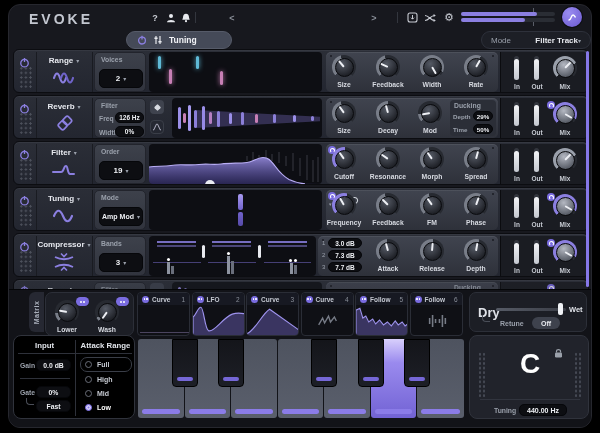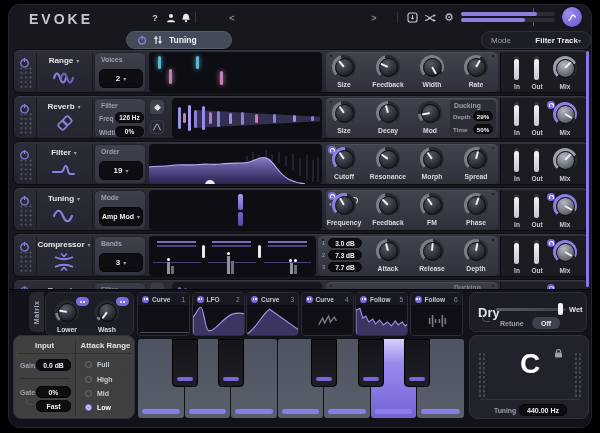--- a/index.html
+++ b/index.html
@@ -56,21 +56,21 @@
 .panelcard{background:#1c1e25;border:1px solid #2c2f38;border-radius:7px}
 .pillbadge{position:absolute;width:13px;height:9px;border-radius:5px;background:#7a6ce0;display:flex;align-items:center;justify-content:center;gap:1.5px}
 .pillbadge i{width:2px;height:2px;border-radius:50%;background:#fff}
 .modcell{position:absolute;top:2px;width:53px;height:44px;background:#0f1015;border:1px solid #2a2d36;border-radius:4px;overflow:hidden}
 .mchead{position:absolute;left:0;top:0;width:100%;height:12px;display:flex;align-items:center;padding:0 4px;gap:3px;background:#171922}
 .mcicon{width:7px;height:7px;border-radius:50%;background:#7a6ce0;flex:none;display:flex;align-items:center;justify-content:center;gap:1px}
 .mcicon i{width:1.5px;height:1.5px;border-radius:50%;background:#fff}
 .mclabel{font-size:6.5px;font-weight:bold;color:#c3c7d0}
 .mcnum{margin-left:auto;font-size:6.5px;color:#8a8f99}
 
-.inputcard{left:4px;top:45px;width:122px;height:84px;background:#404040;border:1px solid #30333c;border-radius:8px}
+.inputcard{left:4px;top:45px;width:122px;height:84px;background:#000000;border:1px solid #30333c;border-radius:8px}
 .radio{position:absolute;width:7px;height:7px;border-radius:50%;border:1.5px solid #6a6e79}
 .radio.sel{border-color:#8678e8;background:#8678e8;box-shadow:inset 0 0 0 1.5px #d9d3fa}
 .rlabel{position:absolute;font-size:7px;color:#c6cad2;font-weight:bold}
 .conn{position:absolute;width:8px;height:7px;border-left:1px solid #4a4e58;border-bottom:1px solid #4a4e58;border-radius:0 0 0 4px}
 
 .wkey{position:absolute;top:0;height:79px;background:linear-gradient(#4e535f,#5a5f6c);border-radius:3px}
 .wkey.pressed{background:linear-gradient(#d8cffc,#9a8aee 30%,#7263d4)}
 .wkey .strip{position:absolute;left:4px;right:4px;bottom:4px;height:5px;border-radius:2.5px;background:#8b7ce8}
 .bkey{position:absolute;top:0;width:26px;height:48px;background:linear-gradient(#14151a,#1d1f26);border:1px solid #000;border-radius:0 0 4px 4px}
 .bkey .strip{position:absolute;left:4px;right:4px;bottom:5px;height:4px;border-radius:2px;background:#7567d6}

